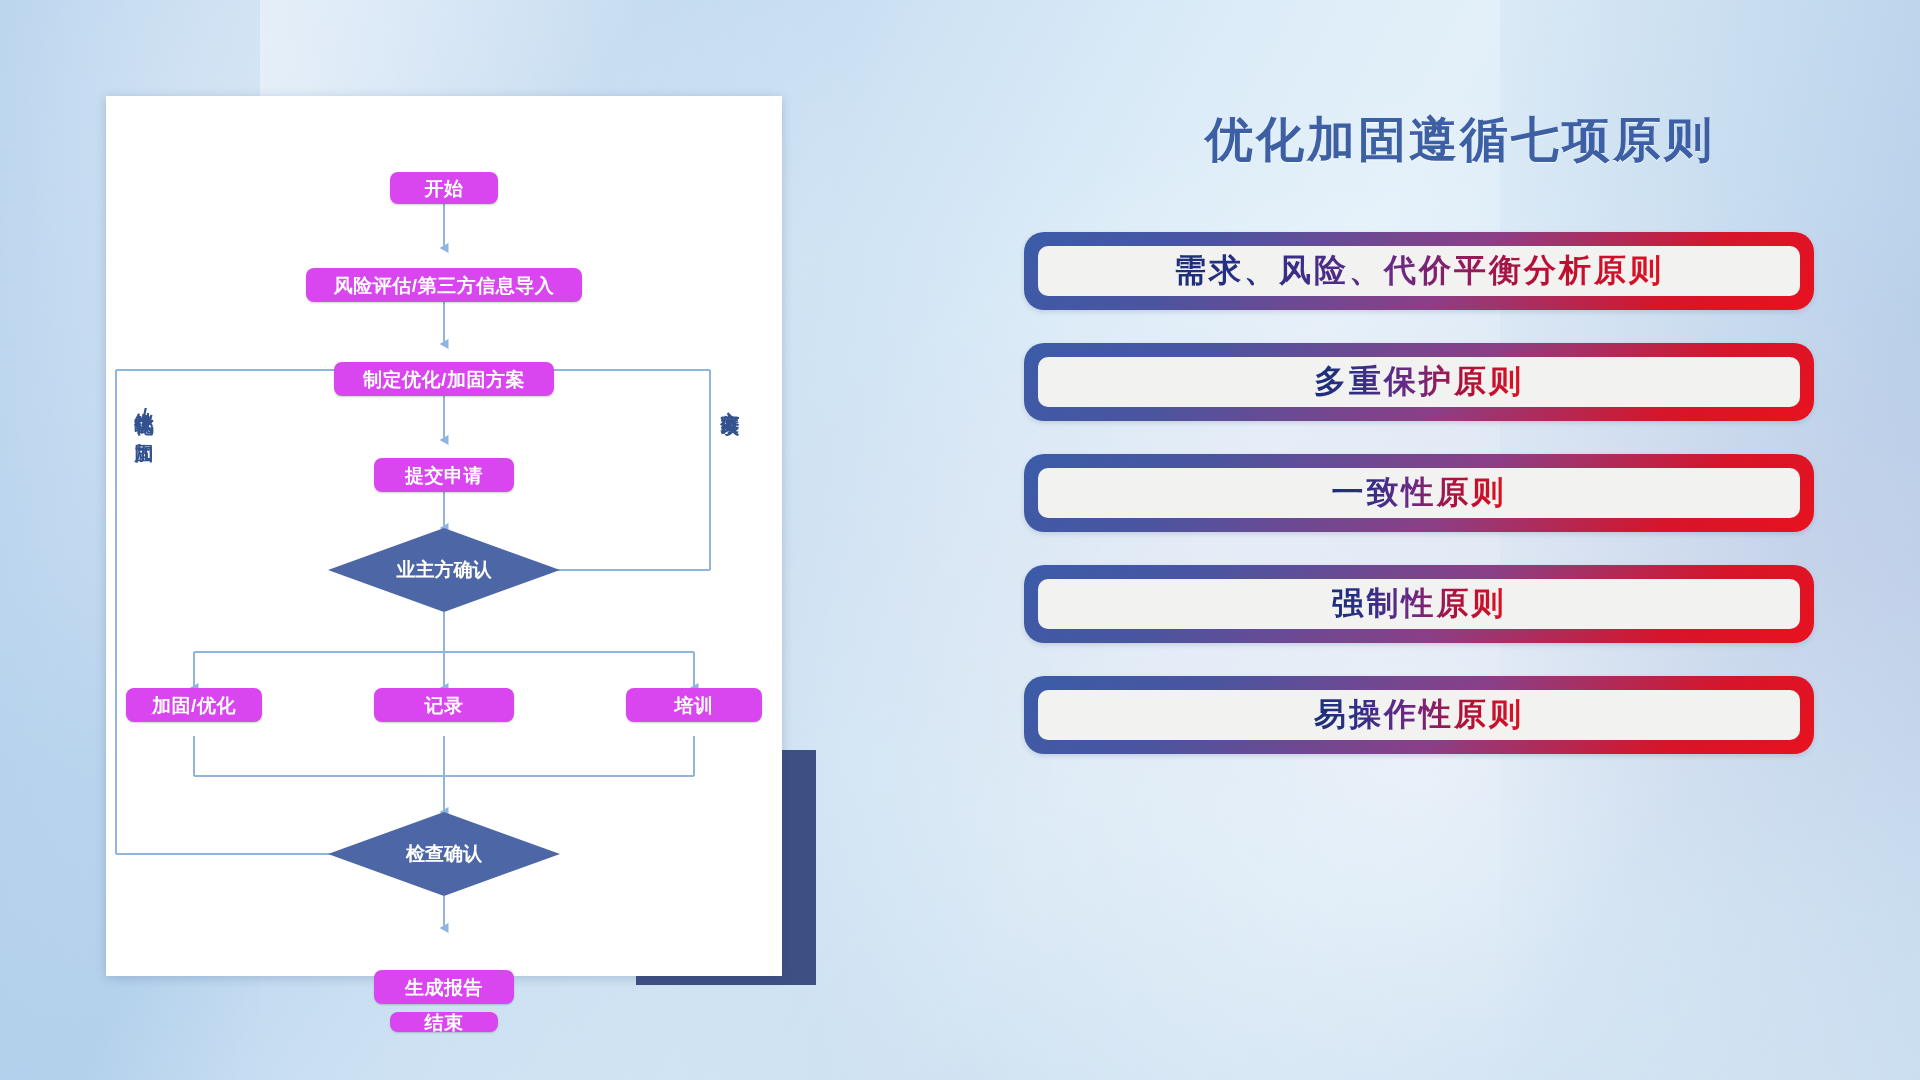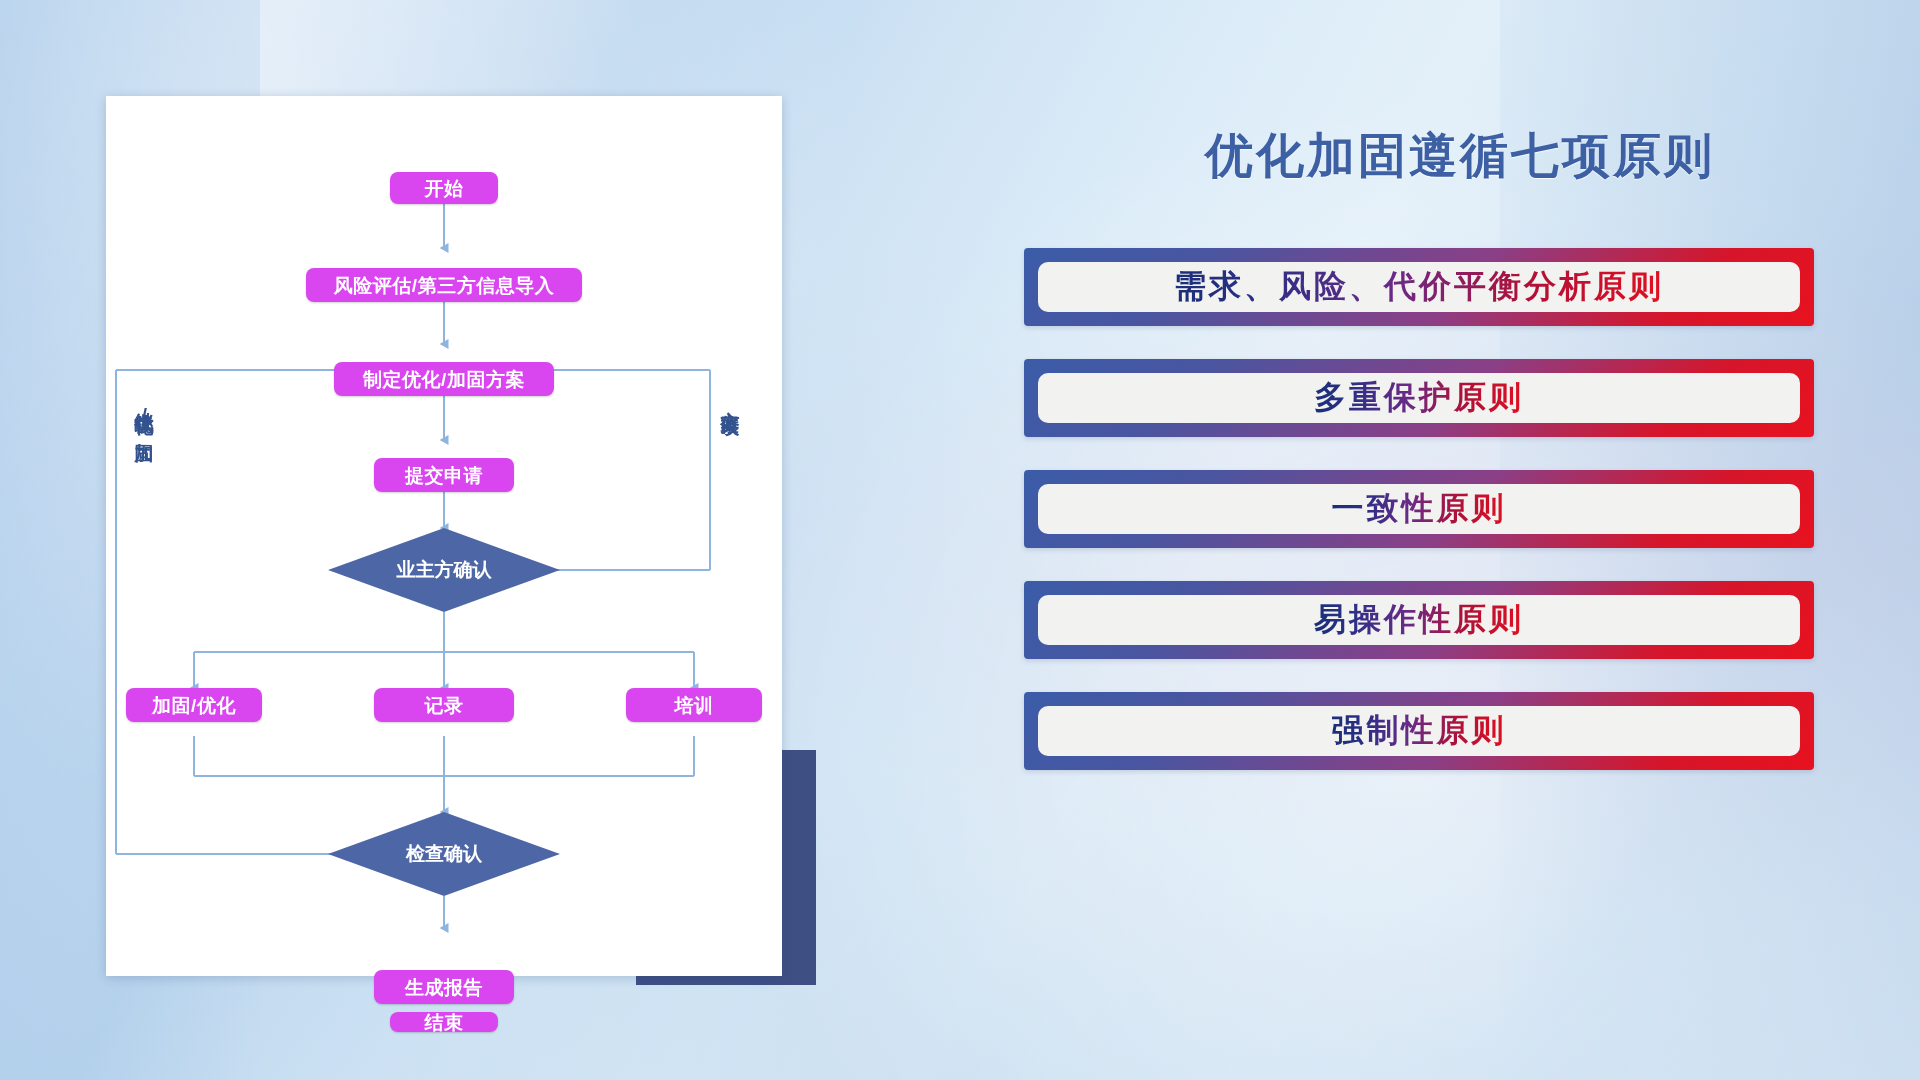--- a/index.html
+++ b/index.html
@@ -62,30 +62,30 @@
     background:#4d67a6;
     clip-path:polygon(50% 0%,100% 50%,50% 100%,0% 50%);
   }
   .vlabel {
     position:absolute; color:#33538f; font-size:19px; font-weight:bold;
     writing-mode:vertical-rl; text-orientation:upright;
     letter-spacing:2px; line-height:1.05;
   }
 
   
-  #right-panel { position:absolute; left:1000px; top:0; width:920px; height:877px; z-index:2;margin-top:16px; }
+  #right-panel { position:absolute; left:1000px; top:0; width:920px; height:877px; z-index:2; }
   .principles-title {
     position:absolute; left:0; top:108px; width:920px; text-align:center;
     font-size:48px; font-weight:bold; color:#3d5fa3; letter-spacing:3px;
     text-shadow:0 1px 1px rgba(255,255,255,.8);
   }
   .cards { position:absolute; left:24px; top:232px; width:790px; }
   .card-wrap {
     position:relative; height:78px; margin-bottom:33px;
-    border-radius:4px; padding:14px;
+    border-radius:20px; padding:14px;
     background:linear-gradient(135deg,#3b5ca8 0%,#4a55a0 22%,#8b3f86 55%,#d6152a 82%,#e8121f 100%);
     box-shadow:0 2px 5px rgba(60,80,130,.18);
   }
   .card {
     height:100%; width:100%; border-radius:10px;
     background:#f2f2f0;
     display:flex; align-items:center; justify-content:center;
   }
   .card-text {
     font-size:32px; font-weight:bold; letter-spacing:3px;
@@ -225,24 +225,24 @@
     </div>
 
     <div class="card-wrap">
       <div class="card">
         <span class="card-text">一致性原则</span>
       </div>
     </div>
 
     <div class="card-wrap">
       <div class="card">
+        <span class="card-text">强制性原则</span>
+      </div>
+    </div>
+
+    <div class="card-wrap">
+      <div class="card">
         <span class="card-text">易操作性原则</span>
-      </div>
-    </div>
-
-    <div class="card-wrap">
-      <div class="card">
-        <span class="card-text">强制性原则</span>
       </div>
     </div>
 
   </div>
 </div>
 
 </body></html>

